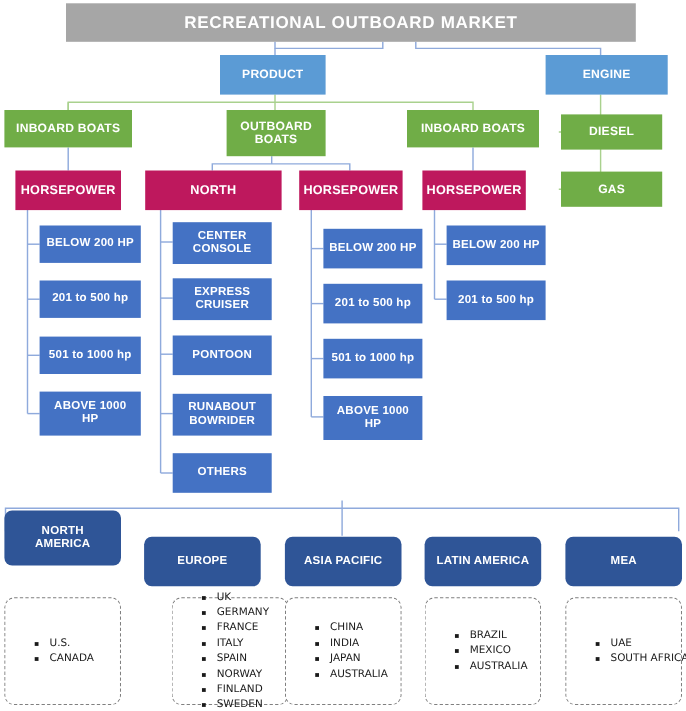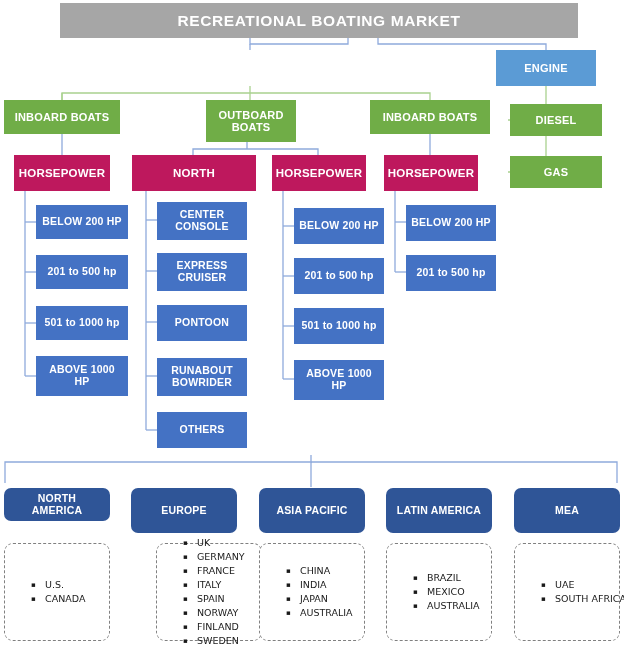--- a/index.html
+++ b/index.html
@@ -161,24 +161,27 @@
     </g>
 
     <g stroke="#8faadc" stroke-width="1.3" fill="none">
       <path d="M 5 483 L 5 462 L 311 462 L 311 455"></path>
       <path d="M 311 462 L 617 462 L 617 483"></path>
       <path d="M 311 462 L 311 487"></path>
     </g>
   </svg>
 
   <div class="box title-box" style="left:60px; top:3px; width:518px; height:35px;">
-    <span>RECREATIONAL BOATING MARKET</span>
-  </div>
-
-  <div class="box lvl1" style="left:496px; top:50px; width:100px; height:36px;">
+    <span>RECREATIONAL OUTBOARD MARKET</span>
+  </div>
+
+  <div class="box lvl1" style="left:200px; top:50px; width:96px; height:36px;">
+    <span>PRODUCT</span>
+  </div>
+  <div class="box lvl1" style="left:496px; top:50px; width:111px; height:36px;">
     <span>ENGINE</span>
   </div>
 
   <div class="box lvl2" style="left:4px; top:100px; width:116px; height:34px;">
     <span>INBOARD BOATS</span>
   </div>
   <div class="box lvl2" style="left:206px; top:100px; width:90px; height:42px; padding:0 6px;">
     <span>OUTBOARD BOATS</span>
   </div>
   <div class="box lvl2" style="left:370px; top:100px; width:120px; height:34px;">
@@ -246,21 +249,21 @@
     <span>ABOVE 1000 HP</span>
   </div>
 
   <div class="box leaf" style="left:406px; top:205px; width:90px; height:36px;">
     <span>BELOW 200 HP</span>
   </div>
   <div class="box leaf" style="left:406px; top:255px; width:90px; height:36px;">
     <span>201 to 500 hp</span>
   </div>
 
-  <div class="box region-head" style="left:4px; top:488px; width:106px; height:33px; padding:0 12px;">
+  <div class="box region-head" style="left:4px; top:464px; width:106px; height:50px; padding:0 12px;">
     <span>NORTH AMERICA</span>
   </div>
   <div class="box region-head" style="left:131px; top:488px; width:106px; height:45px; padding:0 6px;">
     <span>EUROPE</span>
   </div>
   <div class="box region-head" style="left:259px; top:488px; width:106px; height:45px; padding:0 6px;">
     <span>ASIA PACIFIC</span>
   </div>
   <div class="box region-head" style="left:386px; top:488px; width:106px; height:45px; padding:0 6px;">
     <span>LATIN AMERICA</span>

